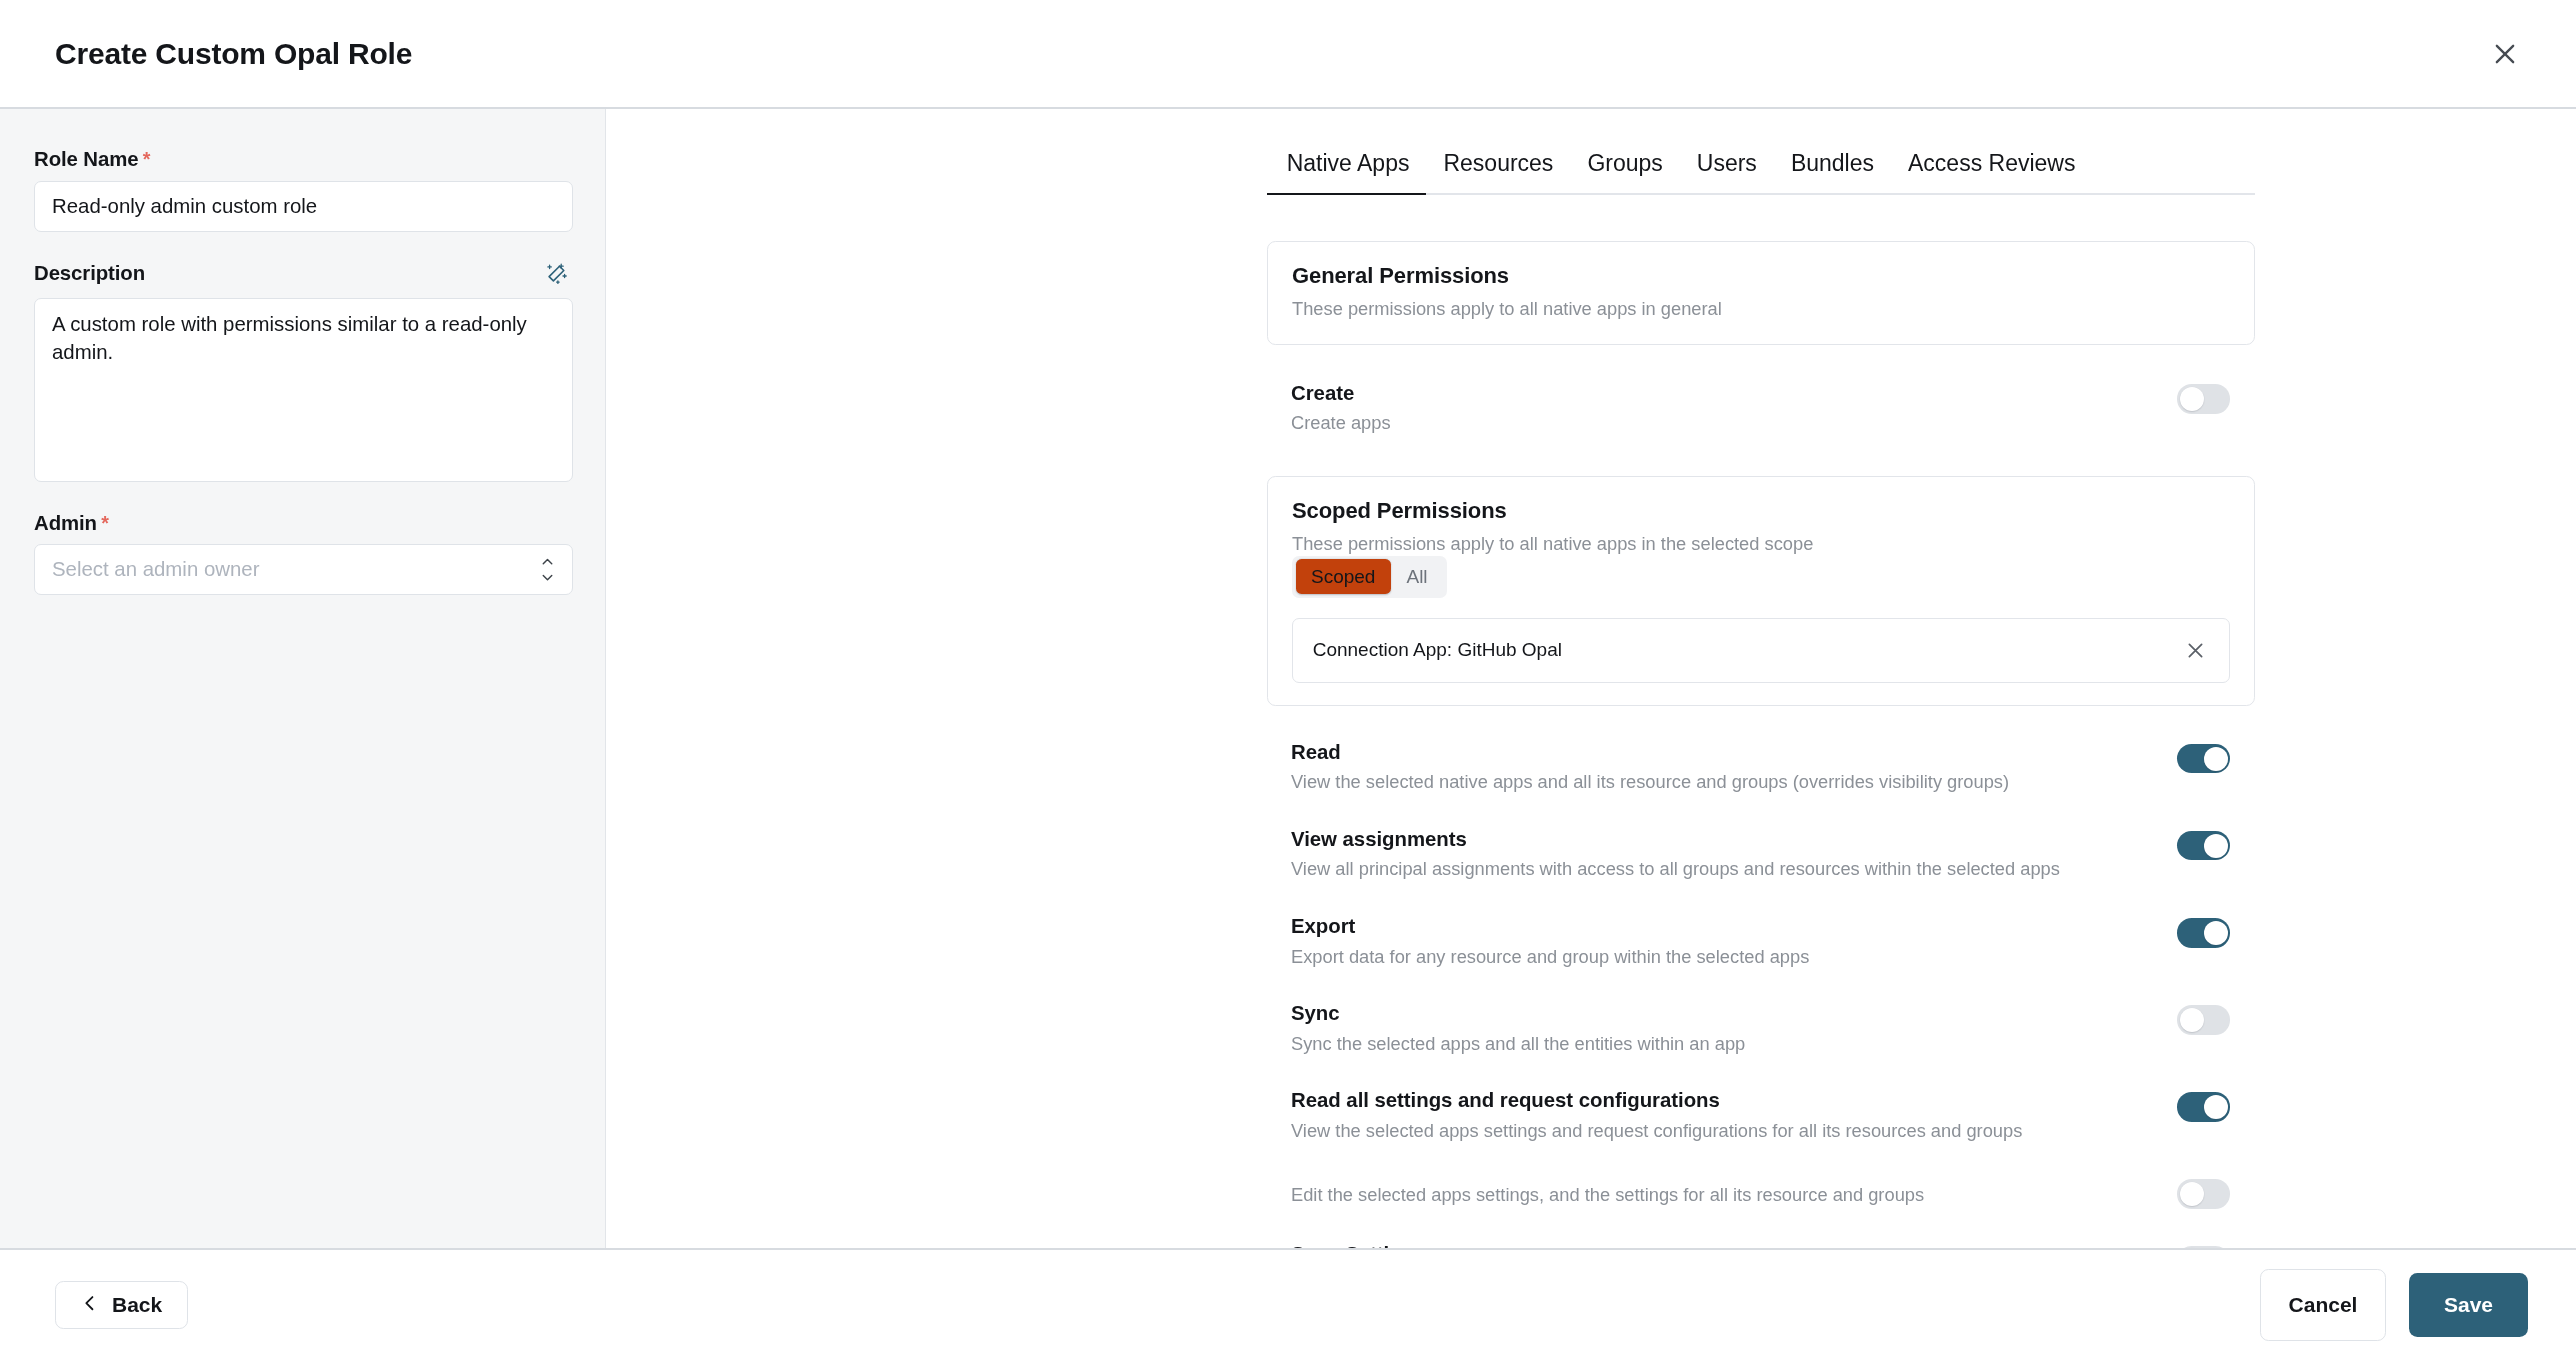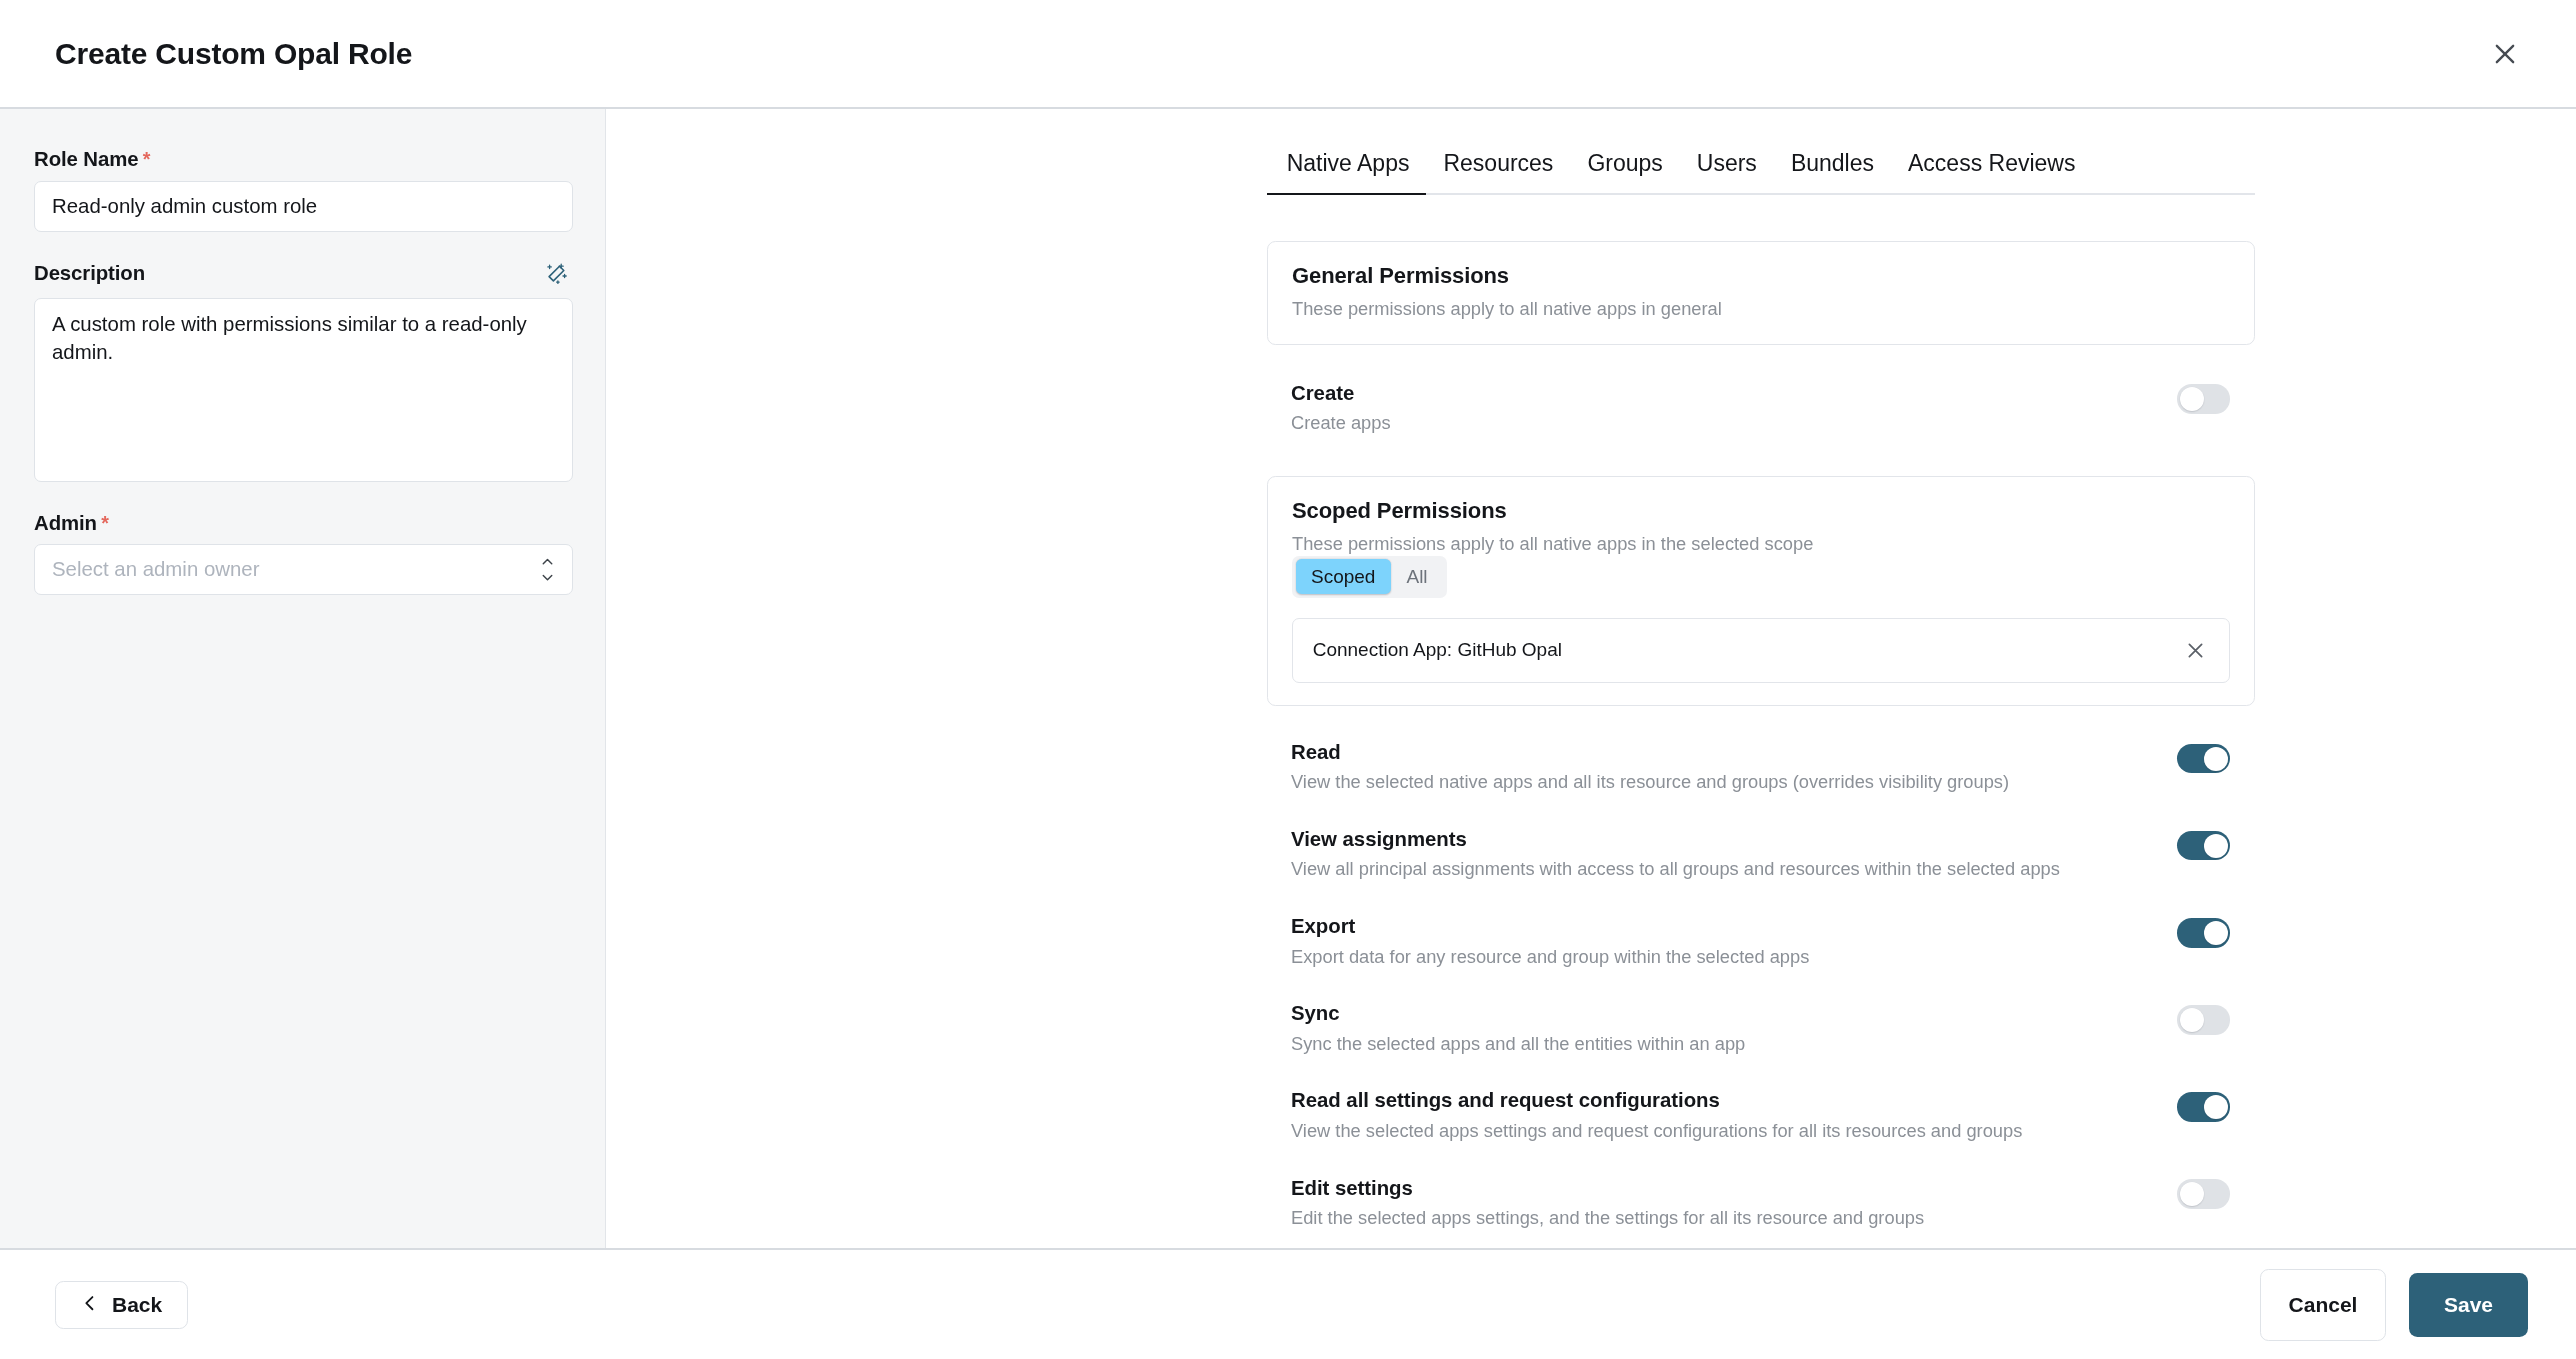--- a/index.html
+++ b/index.html
@@ -91,21 +91,21 @@
   .card-head-row { display:flex; align-items:flex-start; justify-content:space-between;flex-direction:column; }
 
   .segmented {
     display:flex; align-items:center; background:#f1f2f4; border-radius:7px; padding:3.5px;
     height: 42px;
   }
   .seg {
     font-size: 19px; color:#6d737b; padding: 0 15.5px; height: 35px; display:flex; align-items:center;
     border-radius: 5.6px; cursor:pointer; white-space:nowrap;
   }
-  .seg.active { background:#7dd3fc; color:#14161a; box-shadow: 0 0.7px 2.1px rgba(16,24,40,.14), 0 0.7px 1.4px rgba(16,24,40,.10); }
+  .seg.active { background:#c2410c; color:#14161a; box-shadow: 0 0.7px 2.1px rgba(16,24,40,.14), 0 0.7px 1.4px rgba(16,24,40,.10); }
 
   .chip-box {
     margin-top: 19.7px;
     border: 1.4px solid #e2e5ea; border-radius: 7px; background:#fff;
     height: 65px; display:flex; align-items:center; justify-content:space-between;
     padding: 0 18.3px 0 19.7px;
   }
   .chip-text { font-size: 19px; color:#14161a; }
   .chip-x { width: 31px; height:31px; display:flex; align-items:center; justify-content:center; cursor:pointer; }
   .chip-x svg { width: 21px; height: 21px; }
@@ -311,21 +311,20 @@
             <div class="perm-desc">View the selected apps settings and request configurations for all its resources and groups</div>
           </div>
           <div class="toggle on">
               <span class="knob"></span>
             </div>
         </div>
         <div style="height:34px"></div>
 
         <div class="perm-row">
           <div class="perm-text">
-            <div class="perm-name">Edit settings</div>
             <div class="perm-desc">Edit the selected apps settings, and the settings for all its resource and groups</div>
           </div>
           <div class="toggle">
               <span class="knob"></span>
             </div>
         </div>
         <div style="height:34px"></div>
 
         <div class="perm-row">
           <div class="perm-text">

